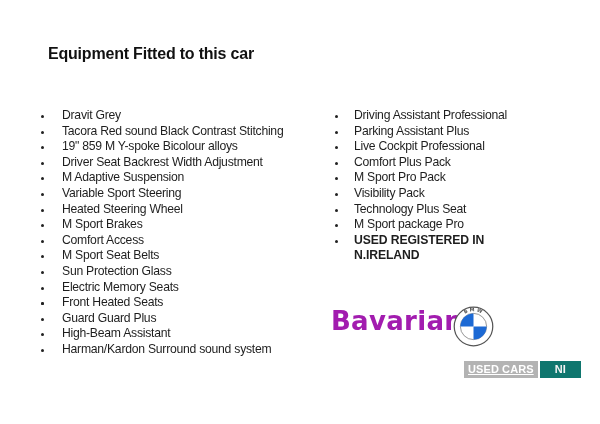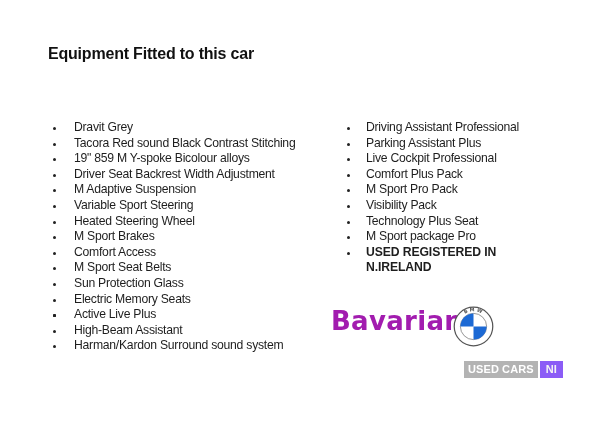--- a/index.html
+++ b/index.html
@@ -21,21 +21,21 @@
       top: 37px;
       font-size: 16px;
       font-weight: bold;
       letter-spacing: -0.2px;
       color: #111;
       margin: 8px;
     }
     .list {
       position: absolute;
       list-style: none;
-      margin: 16px;
+      margin: 4px;
       padding: 0;
       font-size: 12.2px;
       line-height: 15.6px;
       letter-spacing: -0.25px;
       color: #1e1e1e;
     }
     .list.left { left: 34px; top: 104px; width: 270px; }
     .list.right { left: 328px; top: 104px; width: 200px; }
     .list li {
       position: relative;
@@ -81,28 +81,29 @@
       display: flex;
       font-size: 11px;
       font-weight: bold;
       color: #fff;
     }
     .badge-used {
       background: #b3b3b3;
       padding: 0 4px;
       line-height: 17px;
       letter-spacing: 0.1px;
+      text-decoration: underline;
     }
     .badge-sep {
       width: 2px;
       background: #ffffff;
     }
     .badge-ni {
-      background: #8b5cf6;
-      padding: 0 6px;
+      background: #0f766e;
+      padding: 0 15px;
       line-height: 17px;
       color: #f4f4f4;
     }
   </style>
 </head>
 <body>
 
 <h1 class="title">Equipment Fitted to this car</h1>
 
 <ul class="list left">
@@ -112,22 +113,22 @@
     <li><span class="bullet"></span><span>Driver Seat Backrest Width Adjustment</span></li>
     <li><span class="bullet"></span><span>M Adaptive Suspension</span></li>
     <li><span class="bullet"></span><span>Variable Sport Steering</span></li>
     <li><span class="bullet"></span><span>Heated Steering Wheel</span></li>
     <li><span class="bullet"></span><span>M Sport Brakes</span></li>
     <li><span class="bullet"></span><span>Comfort Access</span></li>
     <li><span class="bullet"></span><span>M Sport Seat Belts</span></li>
     <li><span class="bullet"></span><span>Sun Protection Glass</span></li>
     <li><span class="bullet"></span><span>Electric Memory Seats</span></li>
     <li><span class="bullet"></span></li>
-    <li><span class="bullet"></span></li>
-    <li><span class="bullet"></span><span>Active Live Plus</span></li>
+    <li><span class="bullet"></span><span>Front Heated Seats</span></li>
+    <li><span class="bullet"></span><span>Guard Guard Plus</span></li>
     <li><span class="bullet"></span><span>High-Beam Assistant</span></li>
     <li><span class="bullet"></span><span>Harman/Kardon Surround sound system</span></li>
   </ul>
 <ul class="list right">
     <li><span class="bullet"></span><span>Driving Assistant Professional</span></li>
     <li><span class="bullet"></span><span>Parking Assistant Plus</span></li>
     <li><span class="bullet"></span><span>Live Cockpit Professional</span></li>
     <li><span class="bullet"></span><span>Comfort Plus Pack</span></li>
     <li><span class="bullet"></span><span>M Sport Pro Pack</span></li>
     <li><span class="bullet"></span><span>Visibility Pack</span></li>

